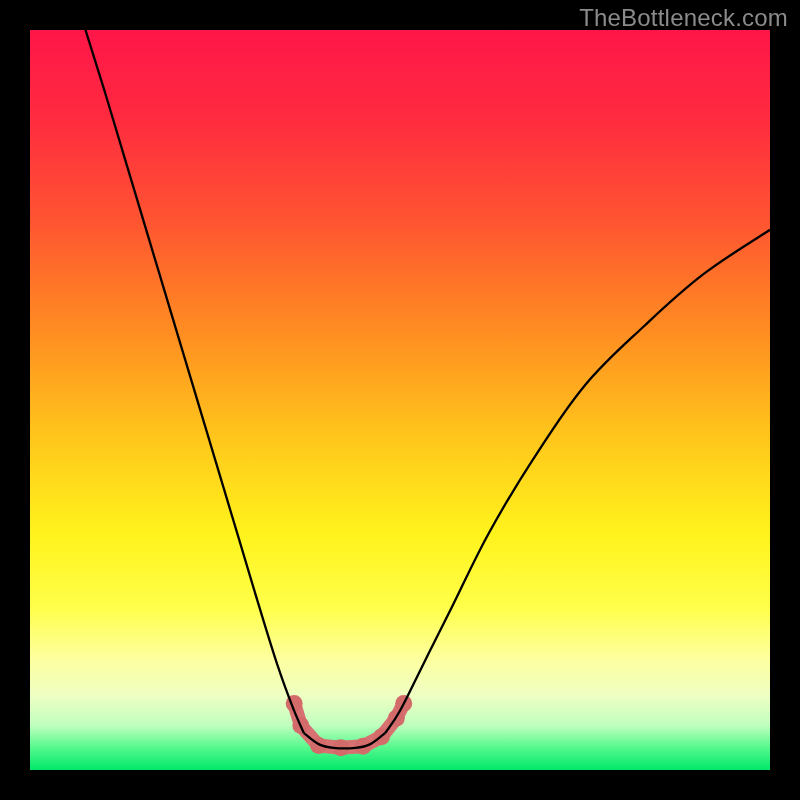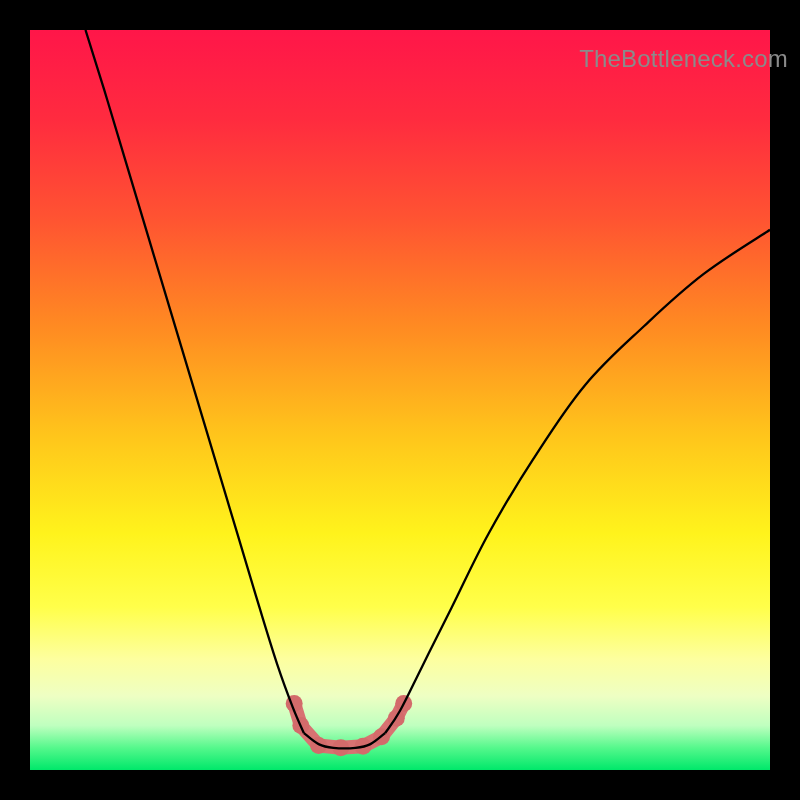--- a/index.html
+++ b/index.html
@@ -36,21 +36,20 @@
   .watermark {
     position: absolute;
     top: 4px;
     right: 12px;
     font-family: Arial, Helvetica, sans-serif;
     font-size: 24px;
     color: #8b8b8b;
     font-weight: 500;
     letter-spacing: 0.2px;
     user-select: none;
-    margin-top: 41px;
   }
   svg.curve-layer {
     position: absolute;
     left: 0;
     top: 0;
     width: 740px;
     height: 740px;
     pointer-events: none;
   }
   .curve {

